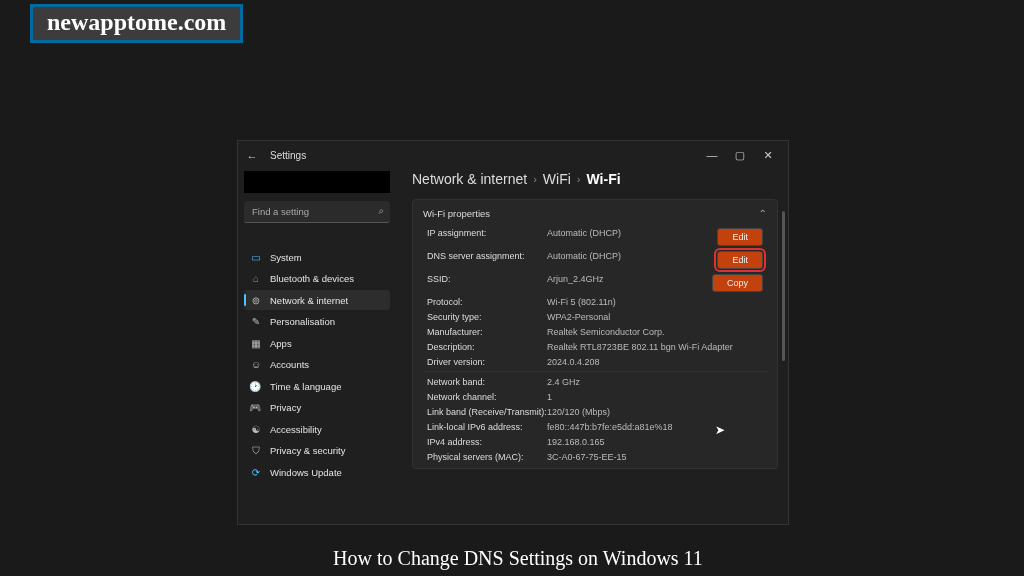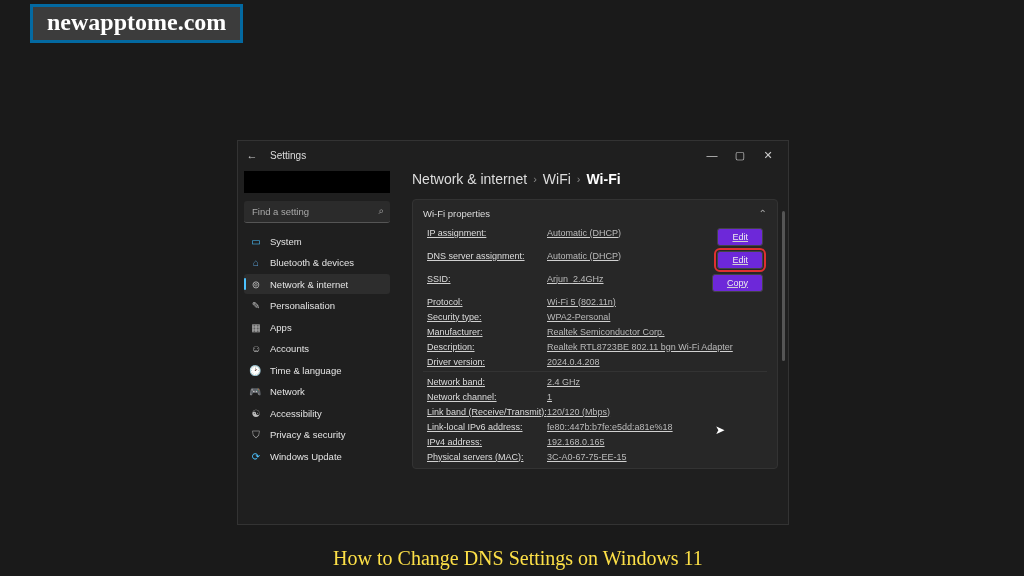--- a/index.html
+++ b/index.html
@@ -23,21 +23,21 @@
     font-size: 24px;
     color: #fff;
   }
   .caption {
     position: absolute;
     bottom: 6px;
     left: 12px; right: 0;
     text-align: center;
     font-family: Georgia, serif;
     font-size: 20px;
-    color: #fde047;
+    color: #ffffff;
   }
   .window {
     position: absolute;
     left: 237px;
     top: 140px;
     width: 552px;
     height: 385px;
     background: #1f1f1f;
     border: 1px solid #333;
     color: #d0d0d0;
@@ -51,21 +51,21 @@
   }
   .titlebar .back { width: 16px; text-align: center; color: #ccc; font-size: 11px; cursor: default; }
   .titlebar .title { margin-left: 10px; font-size: 10px; color: #ddd; }
   .titlebar .spacer { flex: 1; }
   .winbtn { width: 28px; text-align: center; font-size: 11px; color: #ccc; }
   .content { display: flex; height: calc(100% - 28px); }
   .sidebar { width: 158px; padding: 2px 6px 0 6px; }
   .userblock { height: 22px; background: #000; margin: 0 0 8px 0; }
   .searchwrap {
     position: relative;
-    margin-bottom: 8px;
+    margin-bottom: 24px;
   }
   .search {
     width: 100%;
     background: #2b2b2b;
     border: none;
     border-bottom: 1px solid #555;
     color: #ccc;
     font-size: 9.5px;
     padding: 5px 22px 5px 8px;
     border-radius: 3px;
@@ -127,26 +127,25 @@
     padding: 0 0 6px 0;
     font-size: 9.5px;
     color: #ddd;
   }
   .chev { color: #aaa; font-size: 10px; }
   .row {
     display: flex;
     align-items: flex-start;
     padding: 2.5px 4px;
     font-size: 9px;
-    text-decoration: underline;
   }
   .row .label { width: 120px; color: #ddd; }
   .row .value { flex: 1; color: #bbb; }
   .row .btn {
-    background: #6d28d9;
+    background: #c2410c;
     border: 1px solid #444;
     border-radius: 3px;
     padding: 3px 14px;
     font-size: 9px;
     color: #eee;
   }
   .row.highlight .btn {
     outline: 2px solid #e03030;
     outline-offset: 1px;
   }
@@ -219,21 +218,21 @@
       <div class="navitem">
         <span class="navicon ic-acct">☺</span>
         <span>Accounts</span>
       </div>
       <div class="navitem">
         <span class="navicon ic-time">🕑</span>
         <span>Time &amp; language</span>
       </div>
       <div class="navitem">
         <span class="navicon ic-game">🎮</span>
-        <span>Network</span>
+        <span>Privacy</span>
       </div>
       <div class="navitem">
         <span class="navicon ic-access">☯</span>
         <span>Accessibility</span>
       </div>
       <div class="navitem">
         <span class="navicon ic-priv">⛉</span>
         <span>Privacy &amp; security</span>
       </div>
       <div class="navitem">

